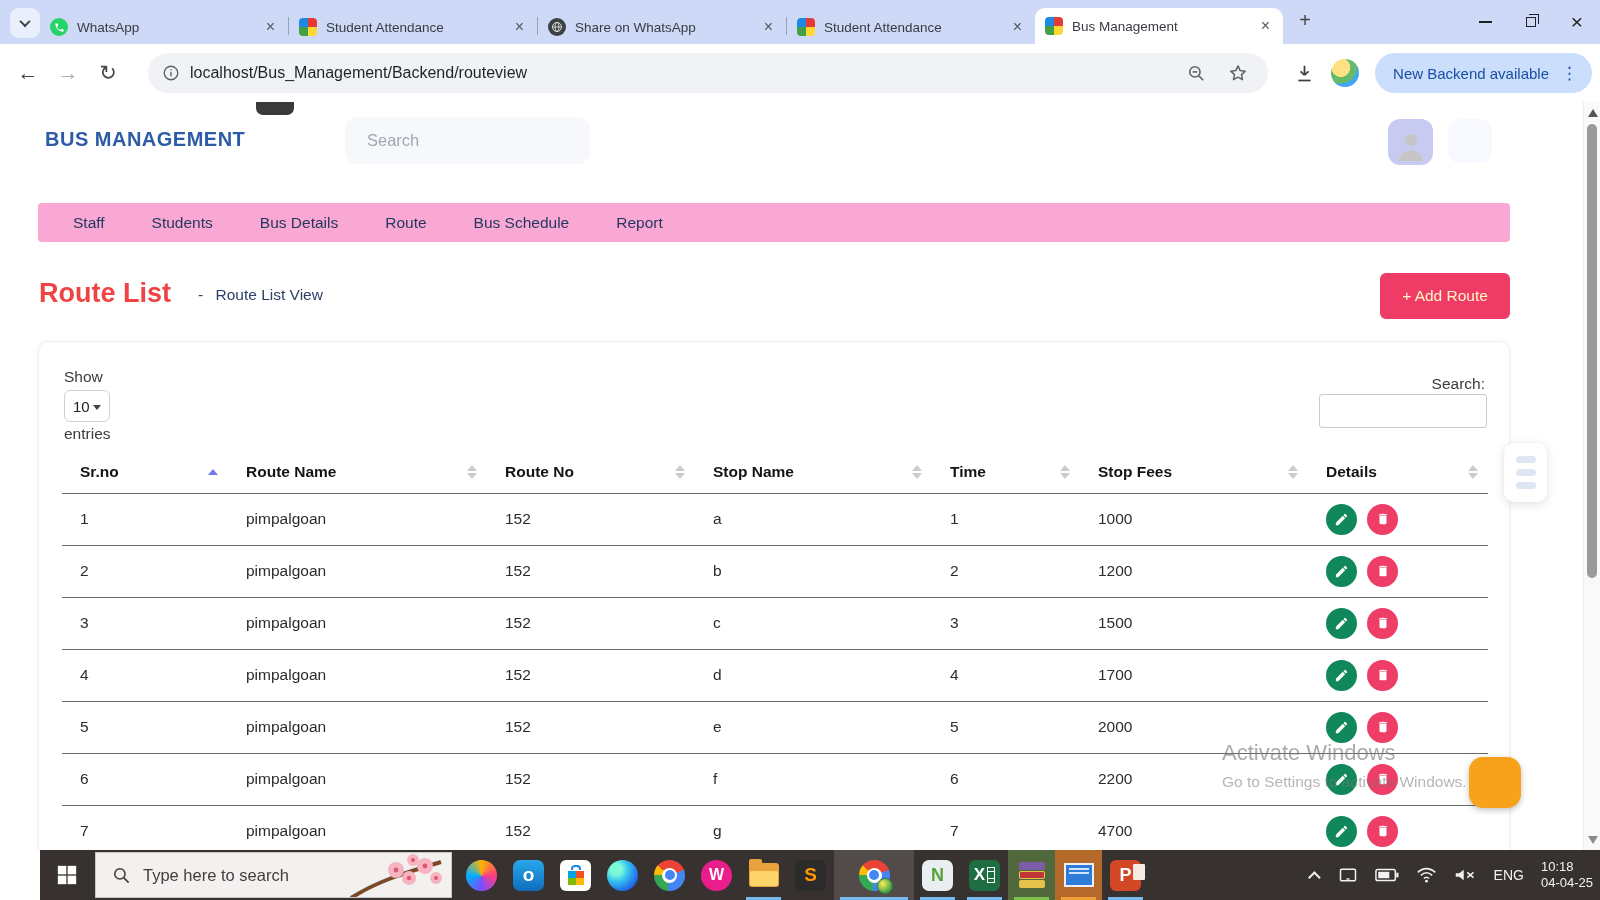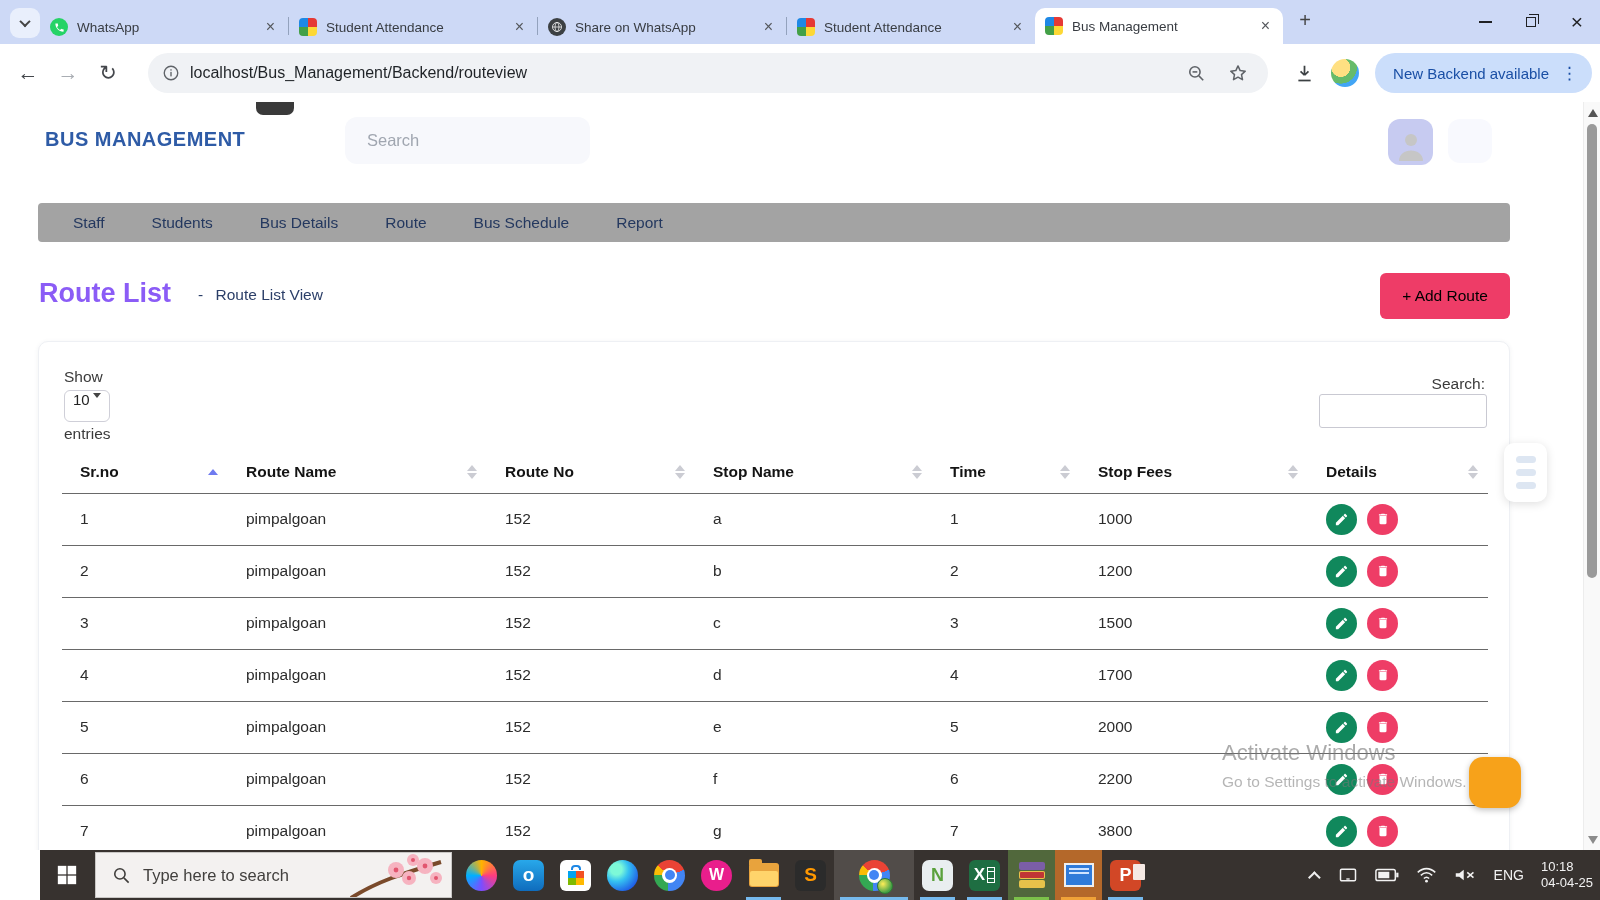--- a/index.html
+++ b/index.html
@@ -41,31 +41,31 @@
   .dots { font-size:17px; color:#1a4fa5; }
 
   
   .page { position:absolute; top:102px; left:0; right:0; height:748px; background:#fff; overflow:hidden; }
   .partial-logo { position:absolute; left:256px; top:0; width:38px; height:13px; background:#3a3a3a; border-radius:0 0 7px 7px; }
   .brand { position:absolute; left:45px; top:26px; font-size:20px; font-weight:600; letter-spacing:.5px; color:#2e5ba6; }
   .hdr-search { position:absolute; left:345px; top:15px; width:245px; height:47px; background:#f7f8fc; border:none; border-radius:12px; padding-left:22px; font-size:16.5px; color:#333; font-family:"Liberation Sans",sans-serif; }
   .hdr-search::placeholder { color:#a0a6b0; }
   .avatar-tile { position:absolute; left:1388px; top:17px; width:45px; height:46px; background:#c7cbf1; border-radius:12px; overflow:hidden; display:flex; align-items:flex-end; justify-content:center; }
   .ghost-tile { position:absolute; left:1448px; top:17px; width:44px; height:44px; background:#f8f9fe; border-radius:12px; }
-  .navbar { position:absolute; left:38px; top:101px; width:1472px; height:39px; background:#a3a3a3; border-radius:4px; display:flex; align-items:center; padding-left:35px; gap:47px; }
+  .navbar { position:absolute; left:38px; top:101px; width:1472px; height:39px; background:#f9a8d4; border-radius:4px; display:flex; align-items:center; padding-left:35px; gap:47px; }
   .nav-item { font-size:15.5px; color:#24385f; }
   .title-row { position:absolute; left:0; top:160px; width:100%; height:70px; }
-  .page-title { position:absolute; left:39px; top:16px; font-size:27px; font-weight:700; color:#8b5cf6; }
+  .page-title { position:absolute; left:39px; top:16px; font-size:27px; font-weight:700; color:#ef4444; }
   .subtitle { position:absolute; left:198px; top:24px; font-size:15.5px; color:#2c3f68; }
-  .add-btn { position:absolute; left:1380px; top:11px; width:130px; height:46px; background:#ee3c67; color:#000000; border:none; border-radius:6px; font-size:15.5px; font-family:"Liberation Sans",sans-serif; }
+  .add-btn { position:absolute; left:1380px; top:11px; width:130px; height:46px; background:#ee3c67; color:#fef9c3; border:none; border-radius:6px; font-size:15.5px; font-family:"Liberation Sans",sans-serif; }
 
   .card { position:absolute; left:38px; top:239px; width:1472px; height:540px; background:#fff; border:1px solid #eef0f4; border-radius:10px; box-shadow:0 1px 5px rgba(60,70,100,.07); }
   .card-controls { position:relative; height:109px; }
   .show-label { position:absolute; left:25px; top:26px; font-size:15.5px; color:#3a3a3a; }
-  .pagesize { position:absolute; left:25px; top:48px; width:46px; height:32px; border:1.5px solid #cfcfd8; border-radius:6px; display:flex; align-items:flex-start; padding-left:8px; gap:3px; font-size:15px; color:#222; }
+  .pagesize { position:absolute; left:25px; top:48px; width:46px; height:32px; border:1.5px solid #cfcfd8; border-radius:6px; display:flex; align-items:center; padding-left:8px; gap:3px; font-size:15px; color:#222; }
   .caret-dn { width:0; height:0; border-left:4px solid transparent; border-right:4px solid transparent; border-top:5px solid #444; margin-top:2px; }
   .entries-label { position:absolute; left:25px; top:83px; font-size:15.5px; color:#3a3a3a; }
   .dt-search-label { position:absolute; right:24px; top:33px; font-size:15.5px; color:#3a3a3a; }
   .dt-search { position:absolute; right:22px; top:52px; width:168px; height:34px; border:1px solid #c9c9d2; border-radius:3px; font-size:15px; padding:0 8px; font-family:"Liberation Sans",sans-serif; }
 
   table.dt { width:1426px; margin:0 23px; border-collapse:collapse; table-layout:fixed; }
   .dt th { text-align:left; font-size:15.5px; font-weight:700; color:#141414; height:42px; position:relative; padding-left:18px; }
   .dt td { font-size:15.5px; color:#2c2c2c; height:52px; padding-left:18px; border-top:1px solid #696969; }
   .sorts { position:absolute; right:10px; top:50%; transform:translateY(-50%); display:flex; flex-direction:column; gap:2px; }
   .tri-up { width:0;height:0;border-left:5px solid transparent;border-right:5px solid transparent;border-bottom:6px solid #cbccd3; }
@@ -443,21 +443,21 @@
                   </button>
             </div>
               </td>
           </tr>
           <tr>
             <td>7</td>
             <td>pimpalgoan</td>
             <td>152</td>
             <td>g</td>
             <td>7</td>
-            <td>3800</td>
+            <td>4700</td>
             <td>
                 <div class="actions">
               <button class="abtn edit">
                     <svg width="15" height="15" viewBox="0 0 24 24">
                       <path d="M3 17.25V21h3.75L17.81 9.94l-3.75-3.75L3 17.25zM20.71 7.04c.39-.39.39-1.02 0-1.41l-2.34-2.34c-.39-.39-1.02-.39-1.41 0l-1.83 1.83 3.75 3.75 1.83-1.83z" fill="#fff"></path>
                     </svg>
                   </button>
               <button class="abtn del">
                     <svg width="14" height="14" viewBox="0 0 24 24">
                       <path d="M6 19c0 1.1.9 2 2 2h8c1.1 0 2-.9 2-2V7H6v12zM19 4h-3.5l-1-1h-5l-1 1H5v2h14V4z" fill="#fff"></path>

